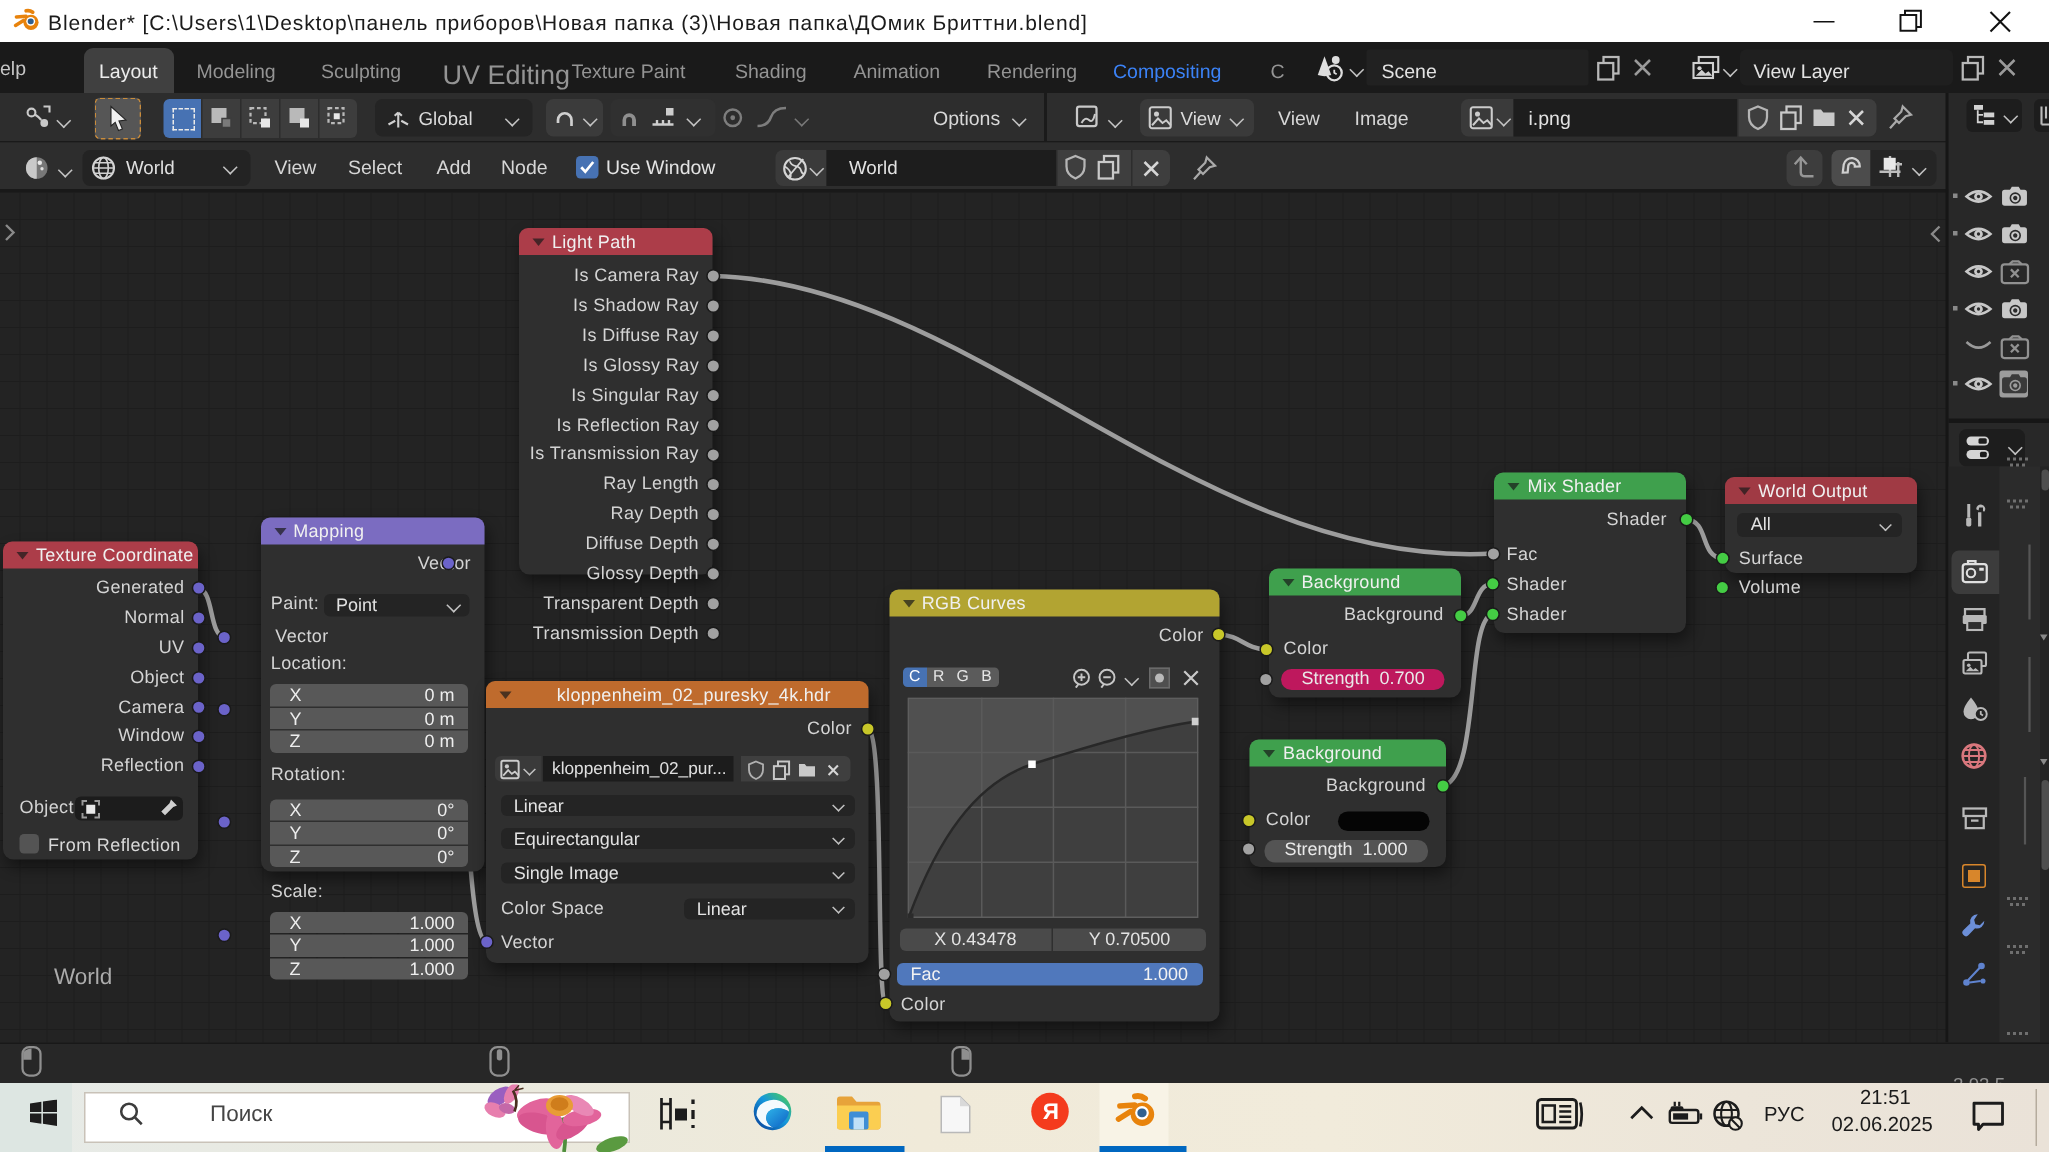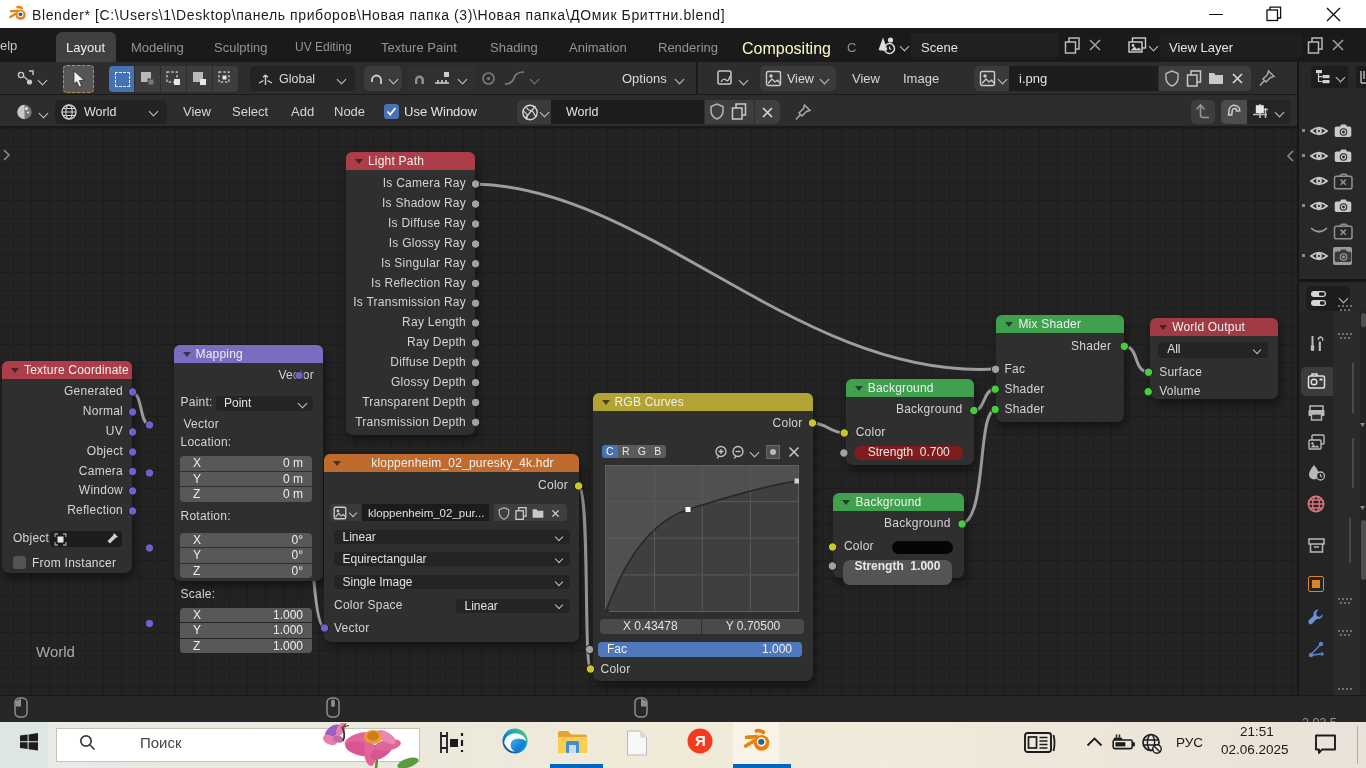--- a/index.html
+++ b/index.html
@@ -41,26 +41,26 @@
   <path d="M1 1 L14 14 M14 1 L1 14" stroke="#111" stroke-width="1.4"></path>
 </svg>
 
 
 <div class="ab" style="left:0;top:28px;width:1366px;height:34px;background:#1a1a1a;"></div>
 <div class="t" style="left:0px;top:38px;font-size:13px;color:#c6c6c6;">elp</div>
 <div class="ab" style="left:56px;top:32px;width:60px;height:30px;background:#404040;border-radius:6px 6px 0 0;"></div>
 <div class="t" style="left:66px;top:40px;font-size:13px;color:#ececec;">Layout</div>
 <div class="t" style="left:131px;top:40px;font-size:13px;color:#949494;">Modeling</div>
 <div class="t" style="left:214px;top:40px;font-size:13px;color:#949494;">Sculpting</div>
-<div class="t" style="left:295px;top:40px;font-size:12px;color:#949494;">UV Editing</div>
+<div class="t" style="left:295px;top:40px;font-size:18px;color:#949494;">UV Editing</div>
 <div class="t" style="left:381px;top:40px;font-size:13px;color:#949494;">Texture Paint</div>
 <div class="t" style="left:490px;top:40px;font-size:13px;color:#949494;">Shading</div>
 <div class="t" style="left:569px;top:40px;font-size:13px;color:#949494;">Animation</div>
 <div class="t" style="left:658px;top:40px;font-size:13px;color:#949494;">Rendering</div>
-<div class="t" style="left:742px;top:40px;font-size:16px;color:#fef9c3;">Compositing</div>
+<div class="t" style="left:742px;top:40px;font-size:13px;color:#3b82f6;">Compositing</div>
 <div class="t" style="left:847px;top:40px;font-size:13px;color:#949494;">C</div>
 
 <svg class="ab" style="left:876px;top:35px;" width="22" height="21" viewBox="0 0 22 21">
   <path d="M7 2.5 L11.5 15 Q7 16.5 2.5 15 Z" fill="#dedede"></path>
   <circle cx="14.5" cy="5" r="2.6" fill="#dedede"></circle>
   <circle cx="13.5" cy="13.5" r="5" fill="none" stroke="#dedede" stroke-width="1.5"></circle>
   <path d="M13.5 11.5 v2 l1.6 1" fill="none" stroke="#dedede" stroke-width="1.2"></path>
 </svg>
 <div class="chev" style="left:901px;top:43px;"></div>
 <div class="ab" style="left:911px;top:33px;width:148px;height:24px;background:#212121;border-radius:2px;"></div>
@@ -299,21 +299,21 @@
 <path d="M132,392 C143,393.5 139,424 150,425"></path>
 <path d="M299,375.5 C312,380 306,624 324.5,628"></path>
 <path d="M578.6,486 C590,489.5 583.5,666.5 590.5,669"></path>
 <path d="M812.6,423 C828,423.8 829,432.3 844.5,433"></path>
 <path d="M973.6,410.5 C985.5,411 982.5,389.5 995,389.2"></path>
 <path d="M961.9,524 C987,518 977,413 995,409.5"></path>
 <path d="M1124.3,346.3 C1139.5,347 1133,371.5 1148.5,372.2"></path>
 </svg>
 
 
-<div class="nd" style="left:346px;top:152px;width:129px;height:283px;">
+<div class="nd" style="left:346px;top:152px;width:129px;height:231px;">
   <div class="nh" style="background:#ac3d49;"><div class="tri"></div><span>Light Path</span></div>
   <div class="sl" style="right:9px;top:24px;">Is Camera Ray</div>
   <div class="sl" style="right:9px;top:44px;">Is Shadow Ray</div>
   <div class="sl" style="right:9px;top:64px;">Is Diffuse Ray</div>
   <div class="sl" style="right:9px;top:84px;">Is Glossy Ray</div>
   <div class="sl" style="right:9px;top:103.5px;">Is Singular Ray</div>
   <div class="sl" style="right:9px;top:123.5px;">Is Reflection Ray</div>
   <div class="sl" style="right:9px;top:143px;">Is Transmission Ray</div>
   <div class="sl" style="right:9px;top:163px;">Ray Length</div>
   <div class="sl" style="right:9px;top:183px;">Ray Depth</div>
@@ -336,21 +336,21 @@
   <div class="sl" style="left:11px;top:169.5px;">Object:</div>
   <div class="ab" style="left:48px;top:169.5px;width:72px;height:16px;background:#1c1c1c;border-radius:4px;"></div>
   <svg class="ab" style="left:52px;top:171.5px;" width="13" height="13" viewBox="0 0 13 13">
     <path d="M1 4 V1 H4 M9 1 H12 V4 M12 9 V12 H9 M4 12 H1 V9" stroke="#9a9a9a" stroke-width="1.3" fill="none"></path>
     <rect x="3.5" y="3.5" width="6" height="6" fill="#e8e8e8"></rect>
   </svg>
   <svg class="ab" style="left:103px;top:170.5px;" width="14" height="14" viewBox="0 0 14 14">
     <path d="M9 1 L13 5 L10.5 6 L5 11.5 L2.5 9 L8 3.5 Z M4 10 L1 13" fill="#cfcfcf"></path>
   </svg>
   <div class="ab" style="left:11px;top:194.5px;width:13px;height:13px;background:#545454;border-radius:3px;"></div>
-  <div class="sl" style="left:30px;top:194.5px;color:#d9d9d9;">From Instancer</div>
+  <div class="sl" style="left:30px;top:194.5px;color:#d9d9d9;">From Reflection</div>
 </div>
 
 
 <div class="nd" style="left:149.5px;top:345px;width:149.5px;height:236px;margin-left:24px;">
   <div class="nh" style="background:#7b6cc1;"><div class="tri"></div><span>Mapping</span></div>
   <div class="sl" style="right:9px;top:22.5px;">Vector</div>
   <div class="sl" style="left:7px;top:50px;">Paint:</div>
   <div class="dd" style="left:42.5px;top:50.5px;width:97px;height:15.5px;line-height:15.5px;"><span style="margin-left:8px;">Point</span><div class="chev" style="right:7px;top:4.5px;"></div></div>
   <div class="sl" style="left:10px;top:72px;">Vector</div>
   <div class="sl" style="left:7px;top:90px;">Location:</div>
@@ -442,43 +442,43 @@
   <div class="ab" style="left:109.5px;top:226.5px;width:102px;height:15px;background:#4a4a4a;border-radius:0 4px 4px 0;color:#e3e3e3;font-size:12px;text-align:center;line-height:15px;">Y 0.70500</div>
   <div class="ab" style="left:5.5px;top:249px;width:204px;height:15.5px;background:#5078bc;border-radius:4px;color:#f2f2f2;font-size:12px;line-height:15.5px;"><span style="margin-left:9px;">Fac</span><span style="position:absolute;right:10px;">1.000</span></div>
   <div class="sl" style="left:8px;top:269px;">Color</div>
 </div>
 
 
 <div class="nd" style="left:845.7px;top:379.4px;width:128.8px;height:86px;">
   <div class="nh" style="background:#3fa04d;"><div class="tri"></div><span>Background</span></div>
   <div class="sl" style="right:12px;top:23px;">Background</div>
   <div class="sl" style="left:10px;top:45.5px;">Color</div>
-  <div class="ab" style="left:8.8px;top:67px;width:108.5px;height:13.5px;background:#7f1d1d;border-radius:7px;color:#e9e9e9;font-size:12px;text-align:center;line-height:13.5px;">Strength&nbsp; 0.700</div>
+  <div class="ab" style="left:8.8px;top:67px;width:108.5px;height:13.5px;background:#be185d;border-radius:7px;color:#e9e9e9;font-size:12px;text-align:center;line-height:13.5px;">Strength&nbsp; 0.700</div>
 </div>
 
 
 <div class="nd" style="left:833.4px;top:492.5px;width:130.2px;height:85px;">
   <div class="nh" style="background:#3fa04d;"><div class="tri"></div><span>Background</span></div>
   <div class="sl" style="right:13px;top:23.5px;">Background</div>
   <div class="sl" style="left:10.5px;top:46.5px;">Color</div>
   <div class="ab" style="left:59px;top:48px;width:60.5px;height:13px;background:#050505;border-radius:6.5px;"></div>
-  <div class="ab" style="left:9.5px;top:67px;width:109px;height:25px;background:#545454;border-radius:7px;color:#e9e9e9;font-size:12px;text-align:center;line-height:13.5px;font-weight:bold;">Strength&nbsp; 1.000</div>
+  <div class="ab" style="left:9.5px;top:67px;width:109px;height:15px;background:#545454;border-radius:7px;color:#e9e9e9;font-size:12px;text-align:center;line-height:13.5px;">Strength&nbsp; 1.000</div>
 </div>
 
 
 <div class="nd" style="left:996.4px;top:314.5px;width:127.9px;height:107.5px;">
   <div class="nh" style="background:#3fa04d;"><div class="tri"></div><span>Mix Shader</span></div>
   <div class="sl" style="right:13px;top:24px;">Shader</div>
   <div class="sl" style="left:8px;top:47px;">Fac</div>
   <div class="sl" style="left:8px;top:67px;">Shader</div>
   <div class="sl" style="left:8px;top:87px;">Shader</div>
 </div>
 
 
-<div class="nd" style="left:1150.2px;top:317.5px;width:127.6px;height:81px;">
+<div class="nd" style="left:1150.2px;top:317.5px;width:127.6px;height:64px;">
   <div class="nh" style="background:#a03a44;"><div class="tri"></div><span>World Output</span></div>
   <div class="dd" style="left:8px;top:24.5px;width:109.5px;height:15.5px;line-height:15.5px;"><span style="margin-left:9px;">All</span><div class="chev" style="right:8px;top:4.5px;width:5px;height:5px;"></div></div>
   <div class="sl" style="left:9px;top:47px;">Surface</div>
   <div class="sl" style="left:9px;top:66.5px;">Volume</div>
 </div>
 
 
 <svg class="ab" style="left:0;top:128px;" width="1299" height="567" viewBox="0 128 1299 567" stroke="#1a1a1a" stroke-width="1">
 <g fill="#a1a1a1">
 <circle cx="475.5" cy="184" r="4.2"></circle>

